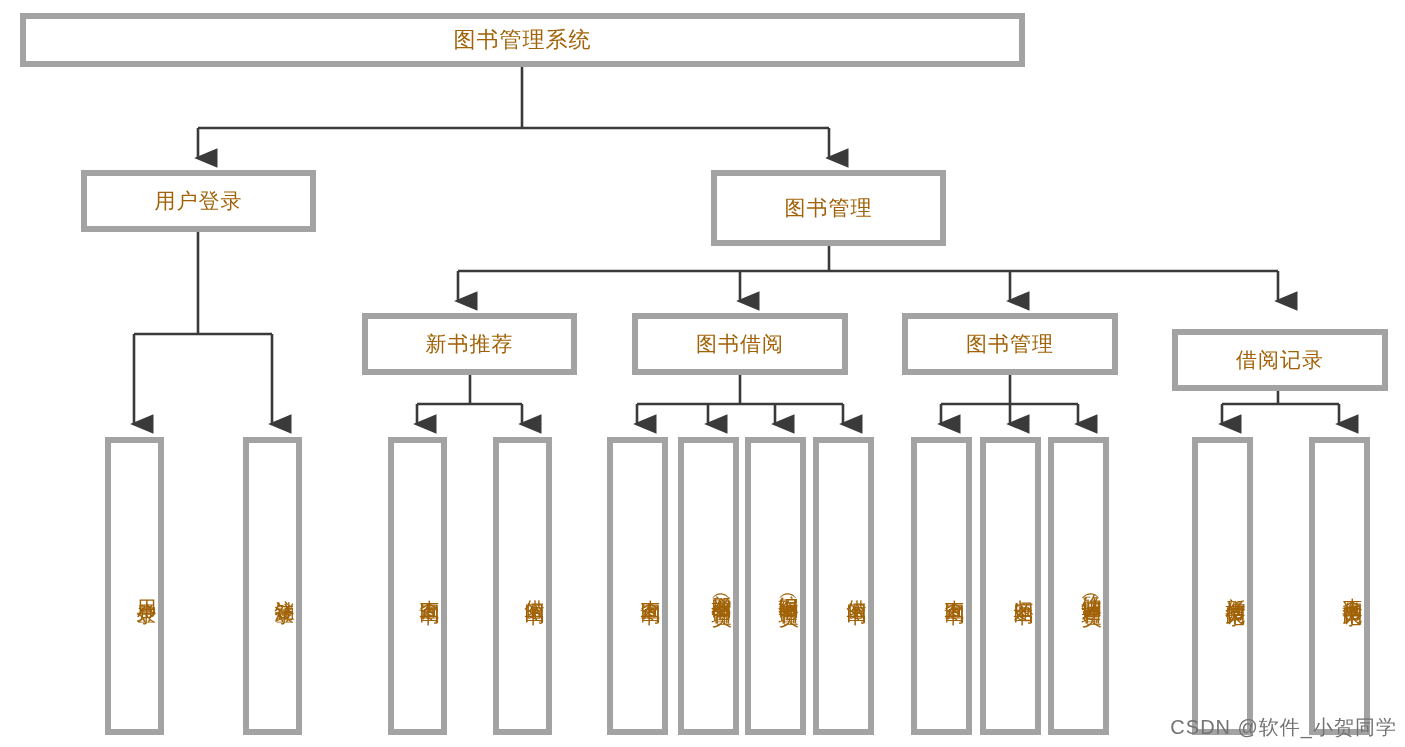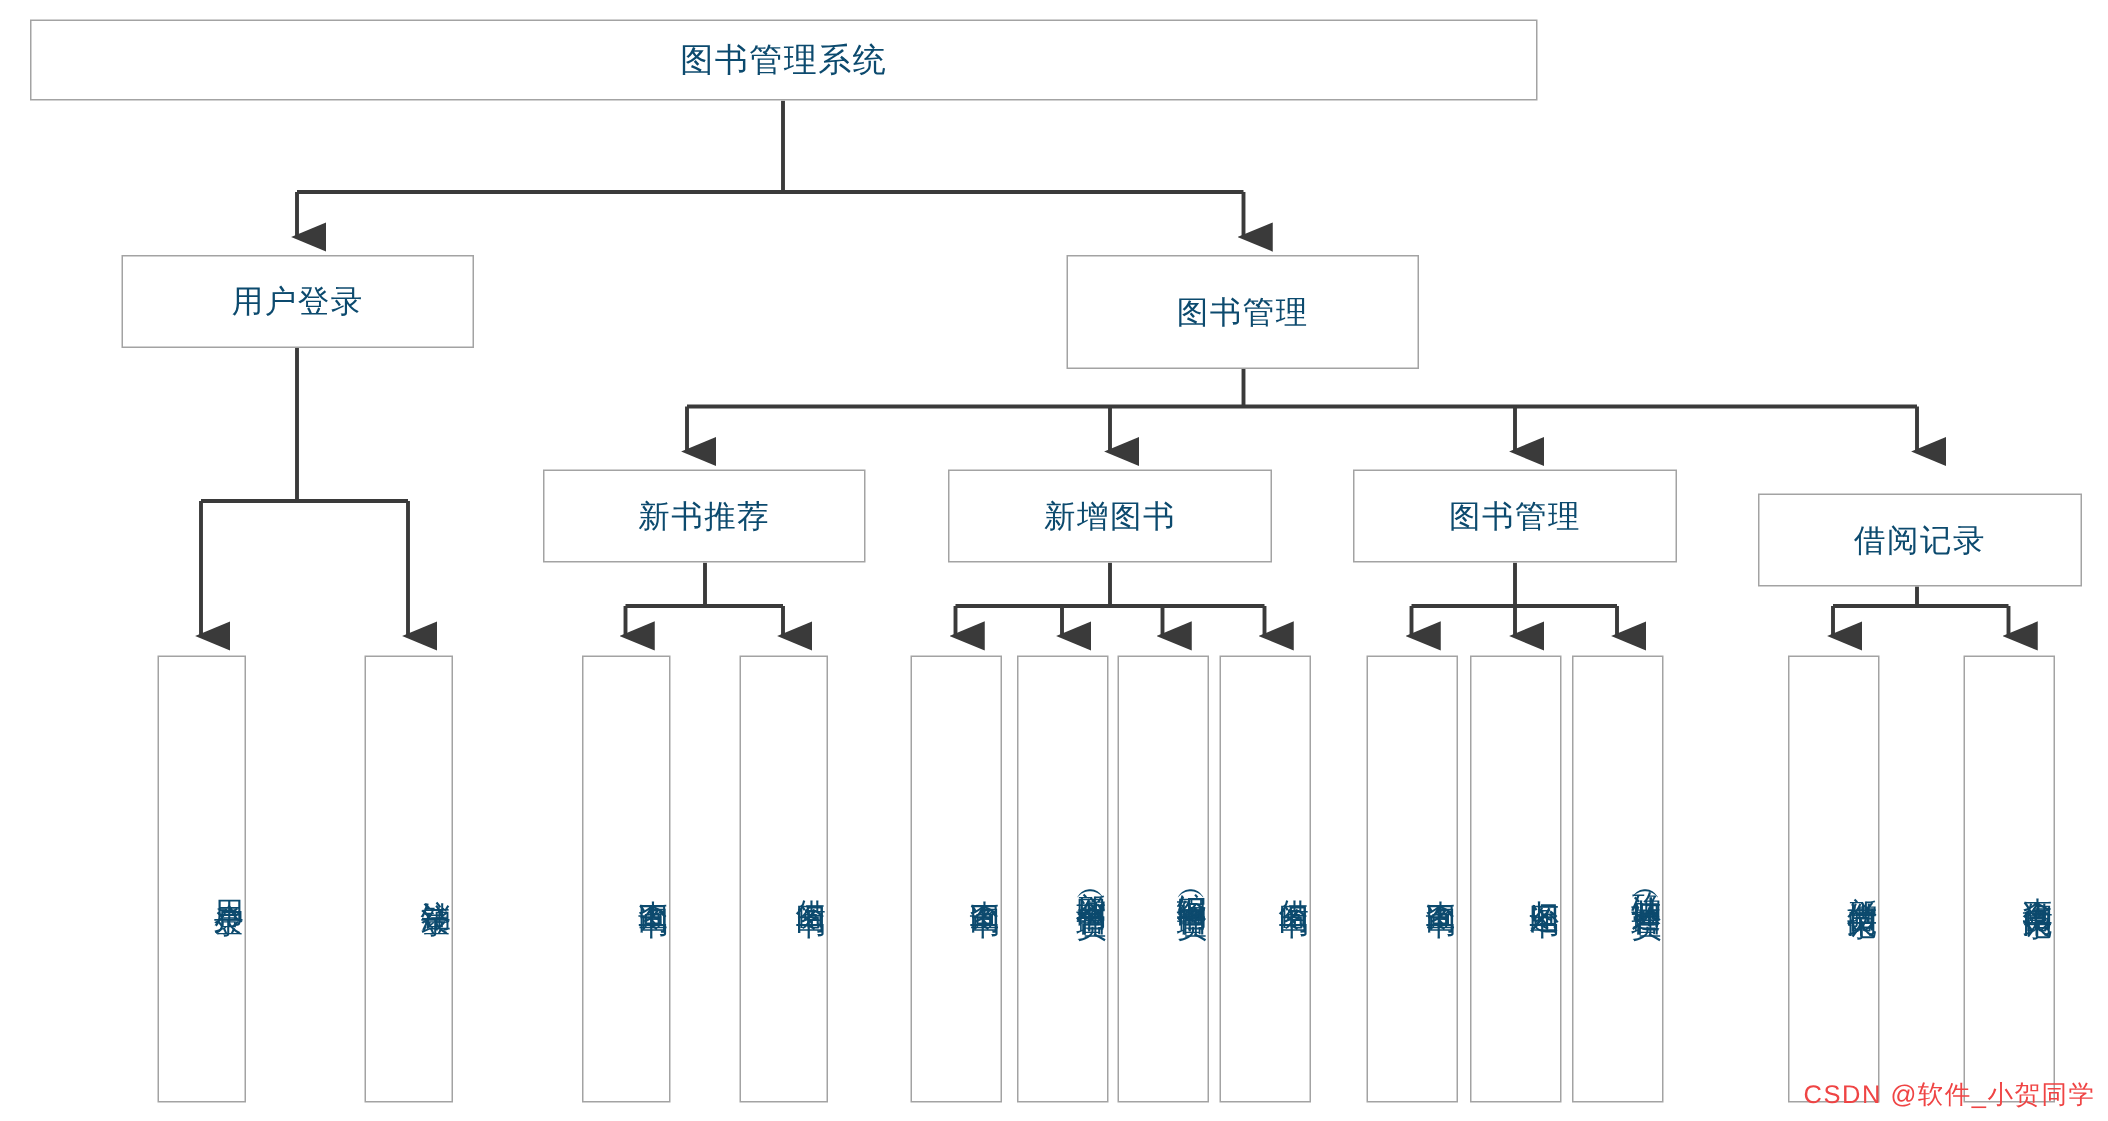--- a/index.html
+++ b/index.html
@@ -11,25 +11,25 @@
     overflow:hidden;
     position:relative;
   }
   #diagram-root{position:absolute;left:0;top:0;width:1405px;height:747px;}
   svg#edges{position:absolute;left:0;top:0;width:1405px;height:747px;pointer-events:none;}
 
   .node{
     position:absolute;
     box-sizing:border-box;
     background:#ffffff;
-    border:1px solid #a3a3a3;
+    border:6px solid #a3a3a3;
     display:flex;
     align-items:center;
     justify-content:center;
-    color:#0c4a6e;
+    color:#a16207;
     z-index:2;
   }
   .node.h{            
     font-size:21px;
     letter-spacing:1px;
     white-space:nowrap;
   }
   .node.root{font-size:22px;}
   .node.v{            
     writing-mode:vertical-rl;
@@ -45,22 +45,22 @@
   }
   .node.v .vtext{
     writing-mode:vertical-rl;
     text-orientation:upright;
     display:block;
   }
   .watermark{
     position:absolute;
     right:8px;
     bottom:6px;
-    font-size:17px;
-    color:#ef4444;
+    font-size:20px;
+    color:#737373;
     letter-spacing:1px;
     white-space:nowrap;
     z-index:5;
     font-family:"Liberation Sans","DejaVu Sans",sans-serif;
   }
 </style>
 </head>
 <body>
 
 <div id="diagram-root">
@@ -123,21 +123,21 @@
     <span>用户登录</span>
   </div>
   <div class="node h" style="left:711px;top:170px;width:235px;height:76px;text-align:center;">
     <span>图书管理</span>
   </div>
 
   <div class="node h" style="left:362px;top:313px;width:215px;height:62px;">
     <span>新书推荐</span>
   </div>
   <div class="node h" style="left:632px;top:313px;width:216px;height:62px;">
-    <span>新增图书</span>
+    <span>图书借阅</span>
   </div>
   <div class="node h" style="left:902px;top:313px;width:216px;height:62px;">
     <span>图书管理</span>
   </div>
   <div class="node h" style="left:1172px;top:329px;width:216px;height:62px;">
     <span>借阅记录</span>
   </div>
 
   <div class="node v" style="left:105px;top:437px;width:59px;height:298px;">
     <span class="vtext">用户登录</span>

